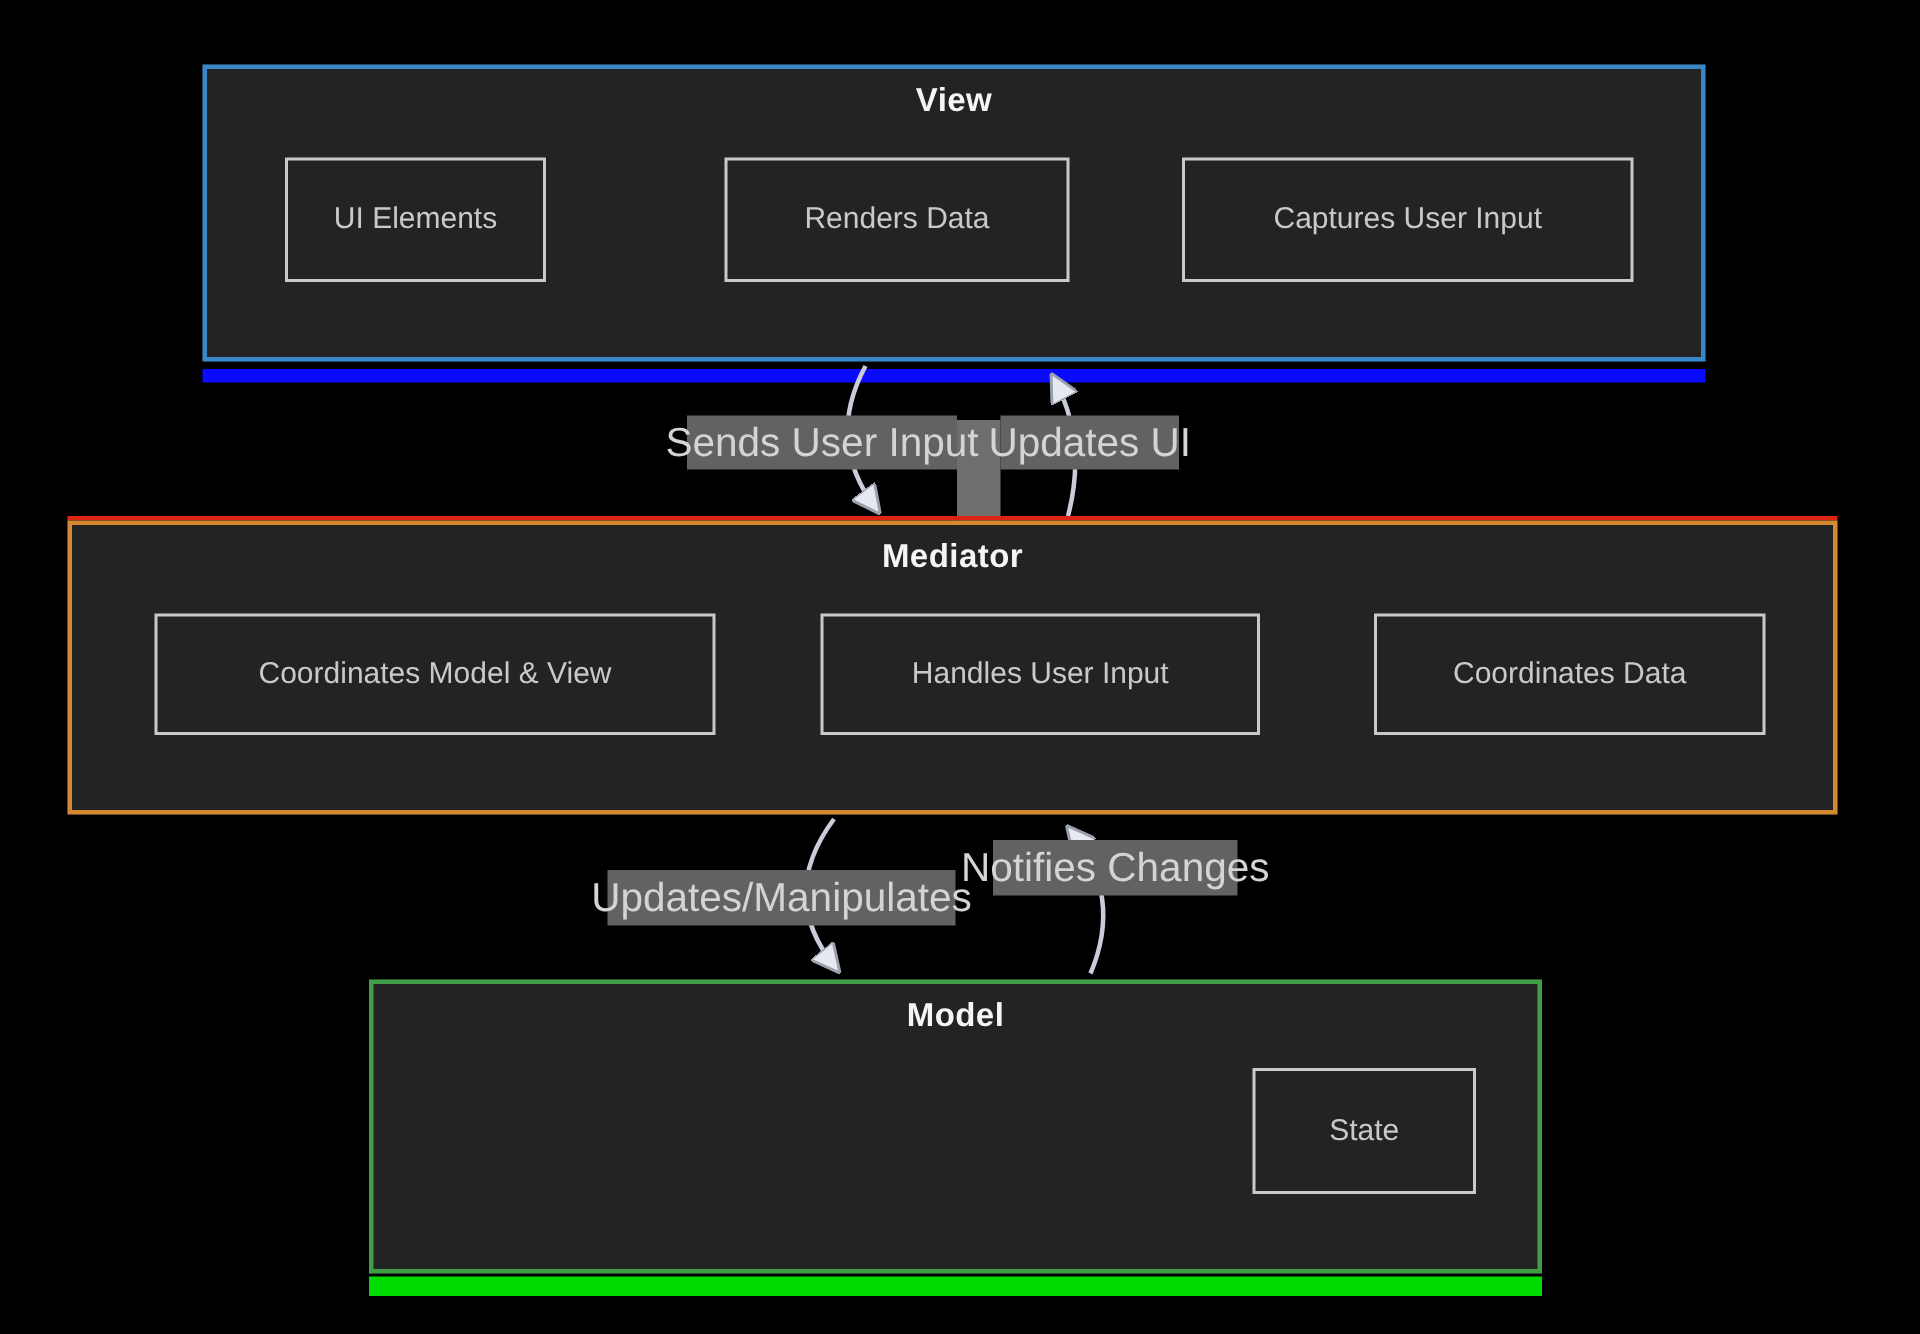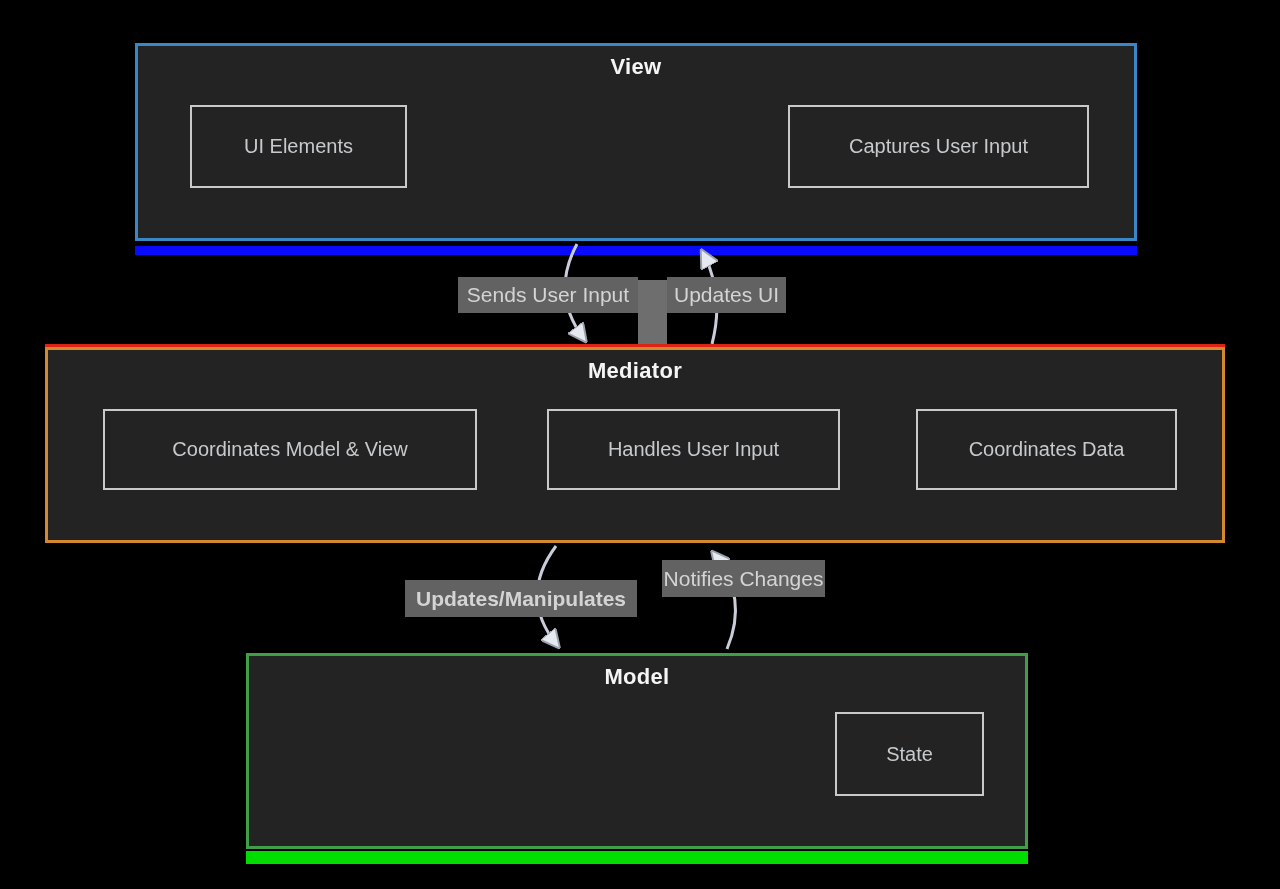--- a/index.html
+++ b/index.html
@@ -45,39 +45,40 @@
     background:var(--connector_gray,#6e6e6e);
   }
 
   .arrows-svg{position:absolute;left:0;top:0;width:1280px;height:889px;pointer-events:none;}
   .arrow-path{fill:none;stroke:var(--arrow_stroke,#c9cdda);stroke-width:3px;}
 
   .alabel{
     position:absolute;
     background:var(--arrow_label_bg,#626262);
     color:var(--arrow_label_text,#d4d4d4);
-    font-size:21px;
+    font-size:27px;
     display:flex;align-items:center;justify-content:center;
     box-sizing:border-box;
     white-space:nowrap;
     text-align:right;
   }
   .lbl-sends{left:458px;top:277px;width:180px;height:36px;}
   .lbl-updates-ui{left:667px;top:277px;width:119px;height:36px;}
-  .lbl-updates-manip{left:405px;top:580px;width:232px;height:37px;font-weight:bold;}
+  .lbl-updates-manip{left:405px;top:580px;width:232px;height:37px;}
   .lbl-notifies{left:662px;top:560px;width:163px;height:37px;}
 </style>
 </head>
 <body>
 
 <div class="canvas">
 
   <section class="container view">
     <div class="ctitle">View</div>
-    <div class="ibox" style="left:52px;top:59px;width:217px;height:83px">UI Elements</div>
+    <div class="ibox" style="left:52px;top:59px;width:174px;height:83px">UI Elements</div>
+    <div class="ibox" style="left:345px;top:59px;width:230px;height:83px">Renders Data</div>
     <div class="ibox" style="left:650px;top:59px;width:301px;height:83px">Captures User Input</div>
   </section>
   <div class="accent-bar bar-blue"></div>
 
   <svg class="arrows-svg" viewBox="0 0 1280 889">
     <defs>
       <marker id="ah" viewBox="0 0 10 10" refX="7.5" refY="5" markerWidth="6.5" markerHeight="6.5" orient="auto">
         <path d="M0,0 L10,5 L0,10 z" fill="#e7e9f0" stroke="#9aa0ad" stroke-width="1"></path>
       </marker>
     </defs>

